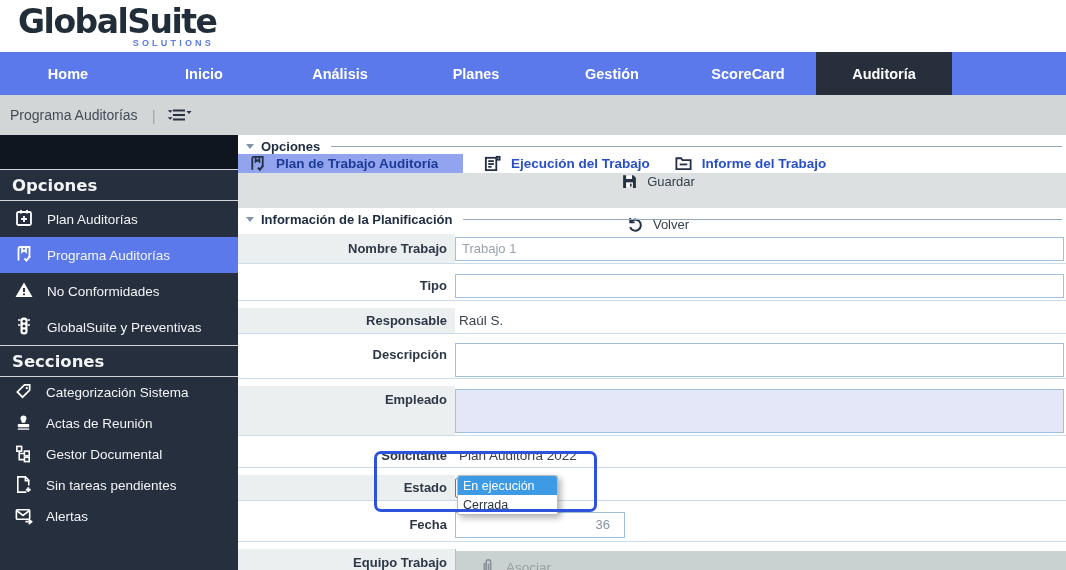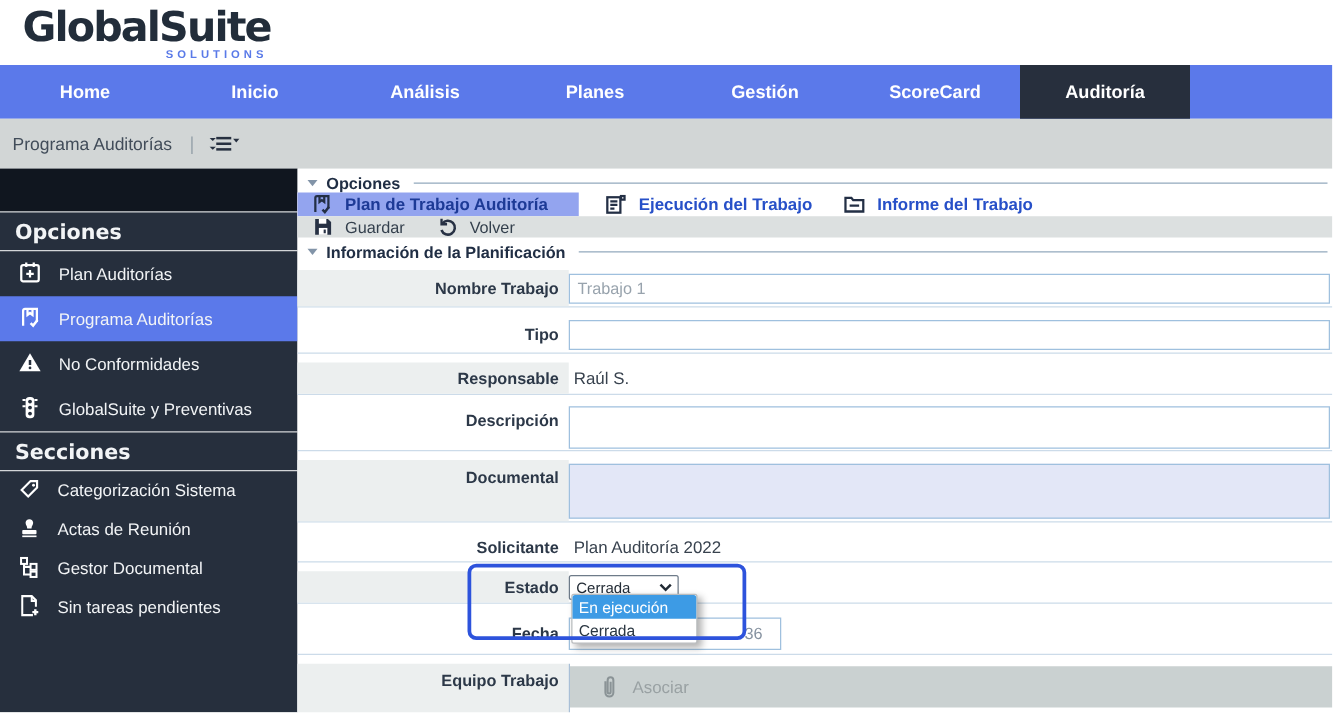--- a/index.html
+++ b/index.html
@@ -41,21 +41,21 @@
   .section-head { height:20px; display:flex; align-items:center; gap:7px; padding:4px 4px 0 8px; }
   .caret { width:0; height:0; border-left:4.5px solid transparent; border-right:4.5px solid transparent; border-top:5.5px solid #8294a8; }
   .section-head .txt { font-size:13px; font-weight:bold; color:#202e44; white-space:nowrap; }
   .section-head .rule { flex:1; height:1px; background:#93a9bd; margin-left:4px; }
 
   .tabs { height:39px; display:flex; align-items:center; background:#fff; }
   .tab { display:flex; align-items:center; gap:9px; padding:0 12px; cursor:pointer; color:#2750c8; font-size:13.5px; font-weight:bold; }
   .tab .tic { color:#232f45; display:flex; }
   .tab.active { width:225px; background:#93a4ef; color:#1d3a96; padding-left:10px; margin-right:8px; }
 
-  .toolbar { height:35px; background:#dce0e0; display:flex; align-items:center; gap:26px; padding-left:12px; }
+  .toolbar { height:35px; background:#dce0e0; display:flex; align-items:center; gap:26px; padding-left:12px;flex-direction:column; }
   .tool-btn { display:flex; align-items:center; gap:9px; font-size:13px; color:#333f4c; cursor:pointer; }
   .tool-btn .tic { color:#273144; display:flex; }
 
   
   .form { flex:1; }
   .row { display:flex; border-bottom:1px solid #ccdbe9;margin-top:7px; }
   .lab { width:217px; display:flex; align-items:center; justify-content:flex-end; padding-right:8px; font-weight:bold; font-size:13px; color:#2c3848; flex-shrink:0; }
   .lab.shade { background:#ecefef; }
   .lab.top { align-items:flex-start; padding-top:6px; }
   .fld { flex:1; display:flex; align-items:center; padding-right:2px; min-width:0; }
@@ -211,20 +211,29 @@
       <div class="side-item small">
         <span>
           <svg width="19" height="19" viewBox="0 0 20 20" fill="none" stroke="#fff" stroke-width="1.7">
             <path d="M13 18 H4 V2 h8 l3.5 3.5 V11"></path>
             <path d="M12 2 v4 h4"></path>
             <path d="M15 13 v5 M12.5 15.5 h5" stroke-width="2"></path>
           </svg></span>
         <span>Sin tareas pendientes</span>
       </div>
 
+      <div class="side-item small">
+        <span>
+          <svg width="19" height="19" viewBox="0 0 20 20" fill="none" stroke="#fff" stroke-width="1.7">
+            <rect x="2.5" y="4" width="14" height="10" rx="1"></rect>
+            <path d="M3 5 l6.5 5 6.5-5"></path>
+            <path d="M12 16.5 h6 M15.5 14 l3 2.5 -3 2.5" stroke-width="1.8"></path>
+          </svg></span>
+        <span>Alertas</span>
+      </div>
     </div>
 
     <div class="main">
 
       <div class="section-head">
         <span class="caret"></span>
         <span class="txt">Opciones</span>
         <span class="rule"></span>
       </div>
 
@@ -315,21 +324,21 @@
         </div>
 
         <div class="row r-desc">
           <div class="lab top">Descripción</div>
           <div class="fld">
               <div class="area"></div>
             </div>
         </div>
 
         <div class="row r-obj">
-          <div class="lab shade top">Documental</div>
+          <div class="lab shade top">Empleado</div>
           <div class="fld">
               <div class="area"></div>
             </div>
         </div>
 
         <div class="row r-soli">
           <div class="lab">Solicitante</div>
           <div class="fld">
               <span class="static-val">Plan Auditoría 2022</span>
             </div>

